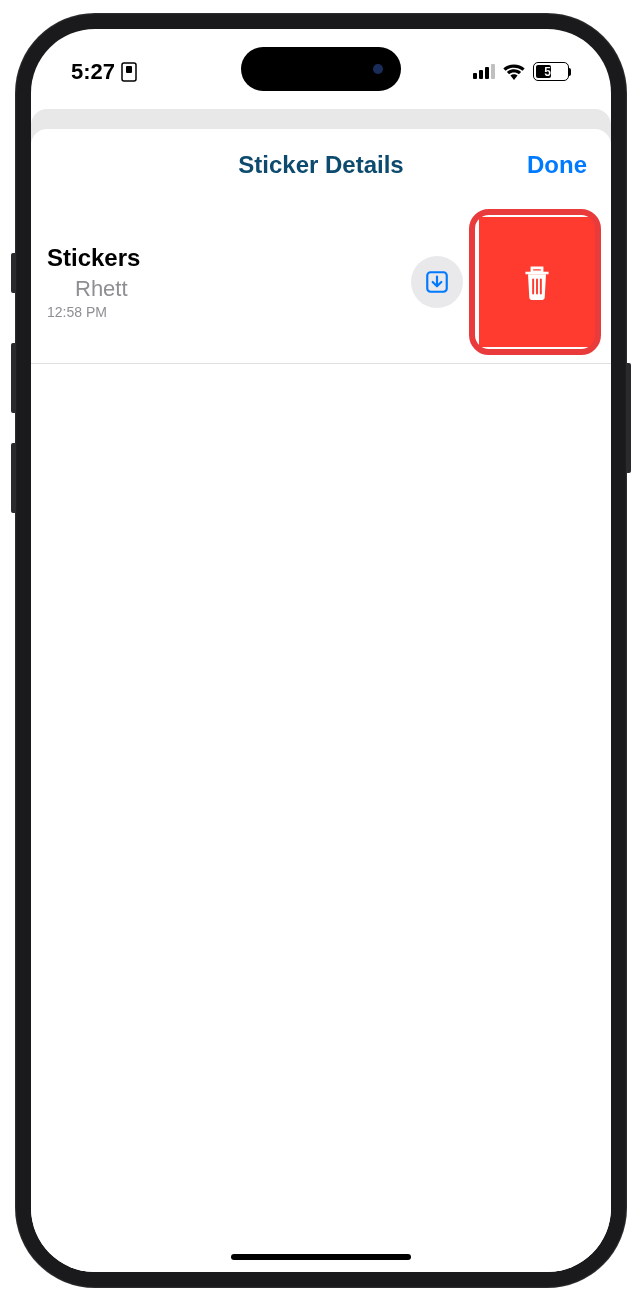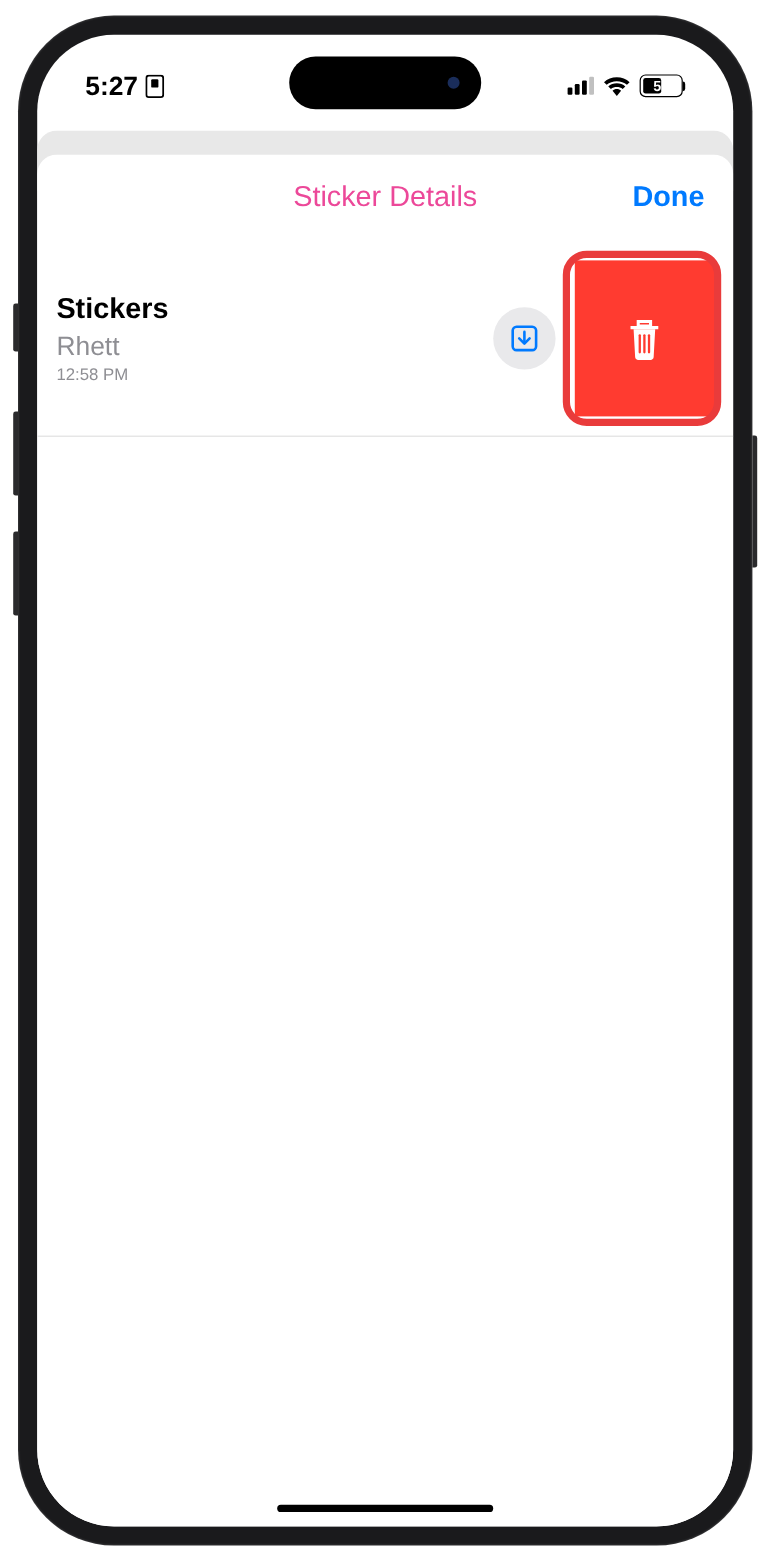--- a/index.html
+++ b/index.html
@@ -194,22 +194,22 @@
     .sheet-header {
       height: 72px;
       display: flex;
       align-items: center;
       justify-content: center;
       position: relative;
     }
 
     .sheet-title {
       font-size: 24px;
-      font-weight: 400;
-      color: #ec4899;
+      font-weight: 700;
+      color: #0c4a6e;
     }
 
     .done-button {
       position: absolute;
       right: 24px;
       top: 50%;
       transform: translateY(-50%);
       font-size: 24px;
       font-weight: 700;
       color: #007AFF;
@@ -234,20 +234,21 @@
       font-weight: 600;
       color: #000;
       margin-bottom: 4px;
     }
 
     .sticker-author {
       font-size: 22px;
       font-weight: 400;
       color: #8e8e93;
       margin-bottom: 2px;
+      margin-left: 28px;
     }
 
     .sticker-time {
       font-size: 14px;
       font-weight: 400;
       color: #8e8e93;
     }
 
     .save-button {
       width: 52px;

